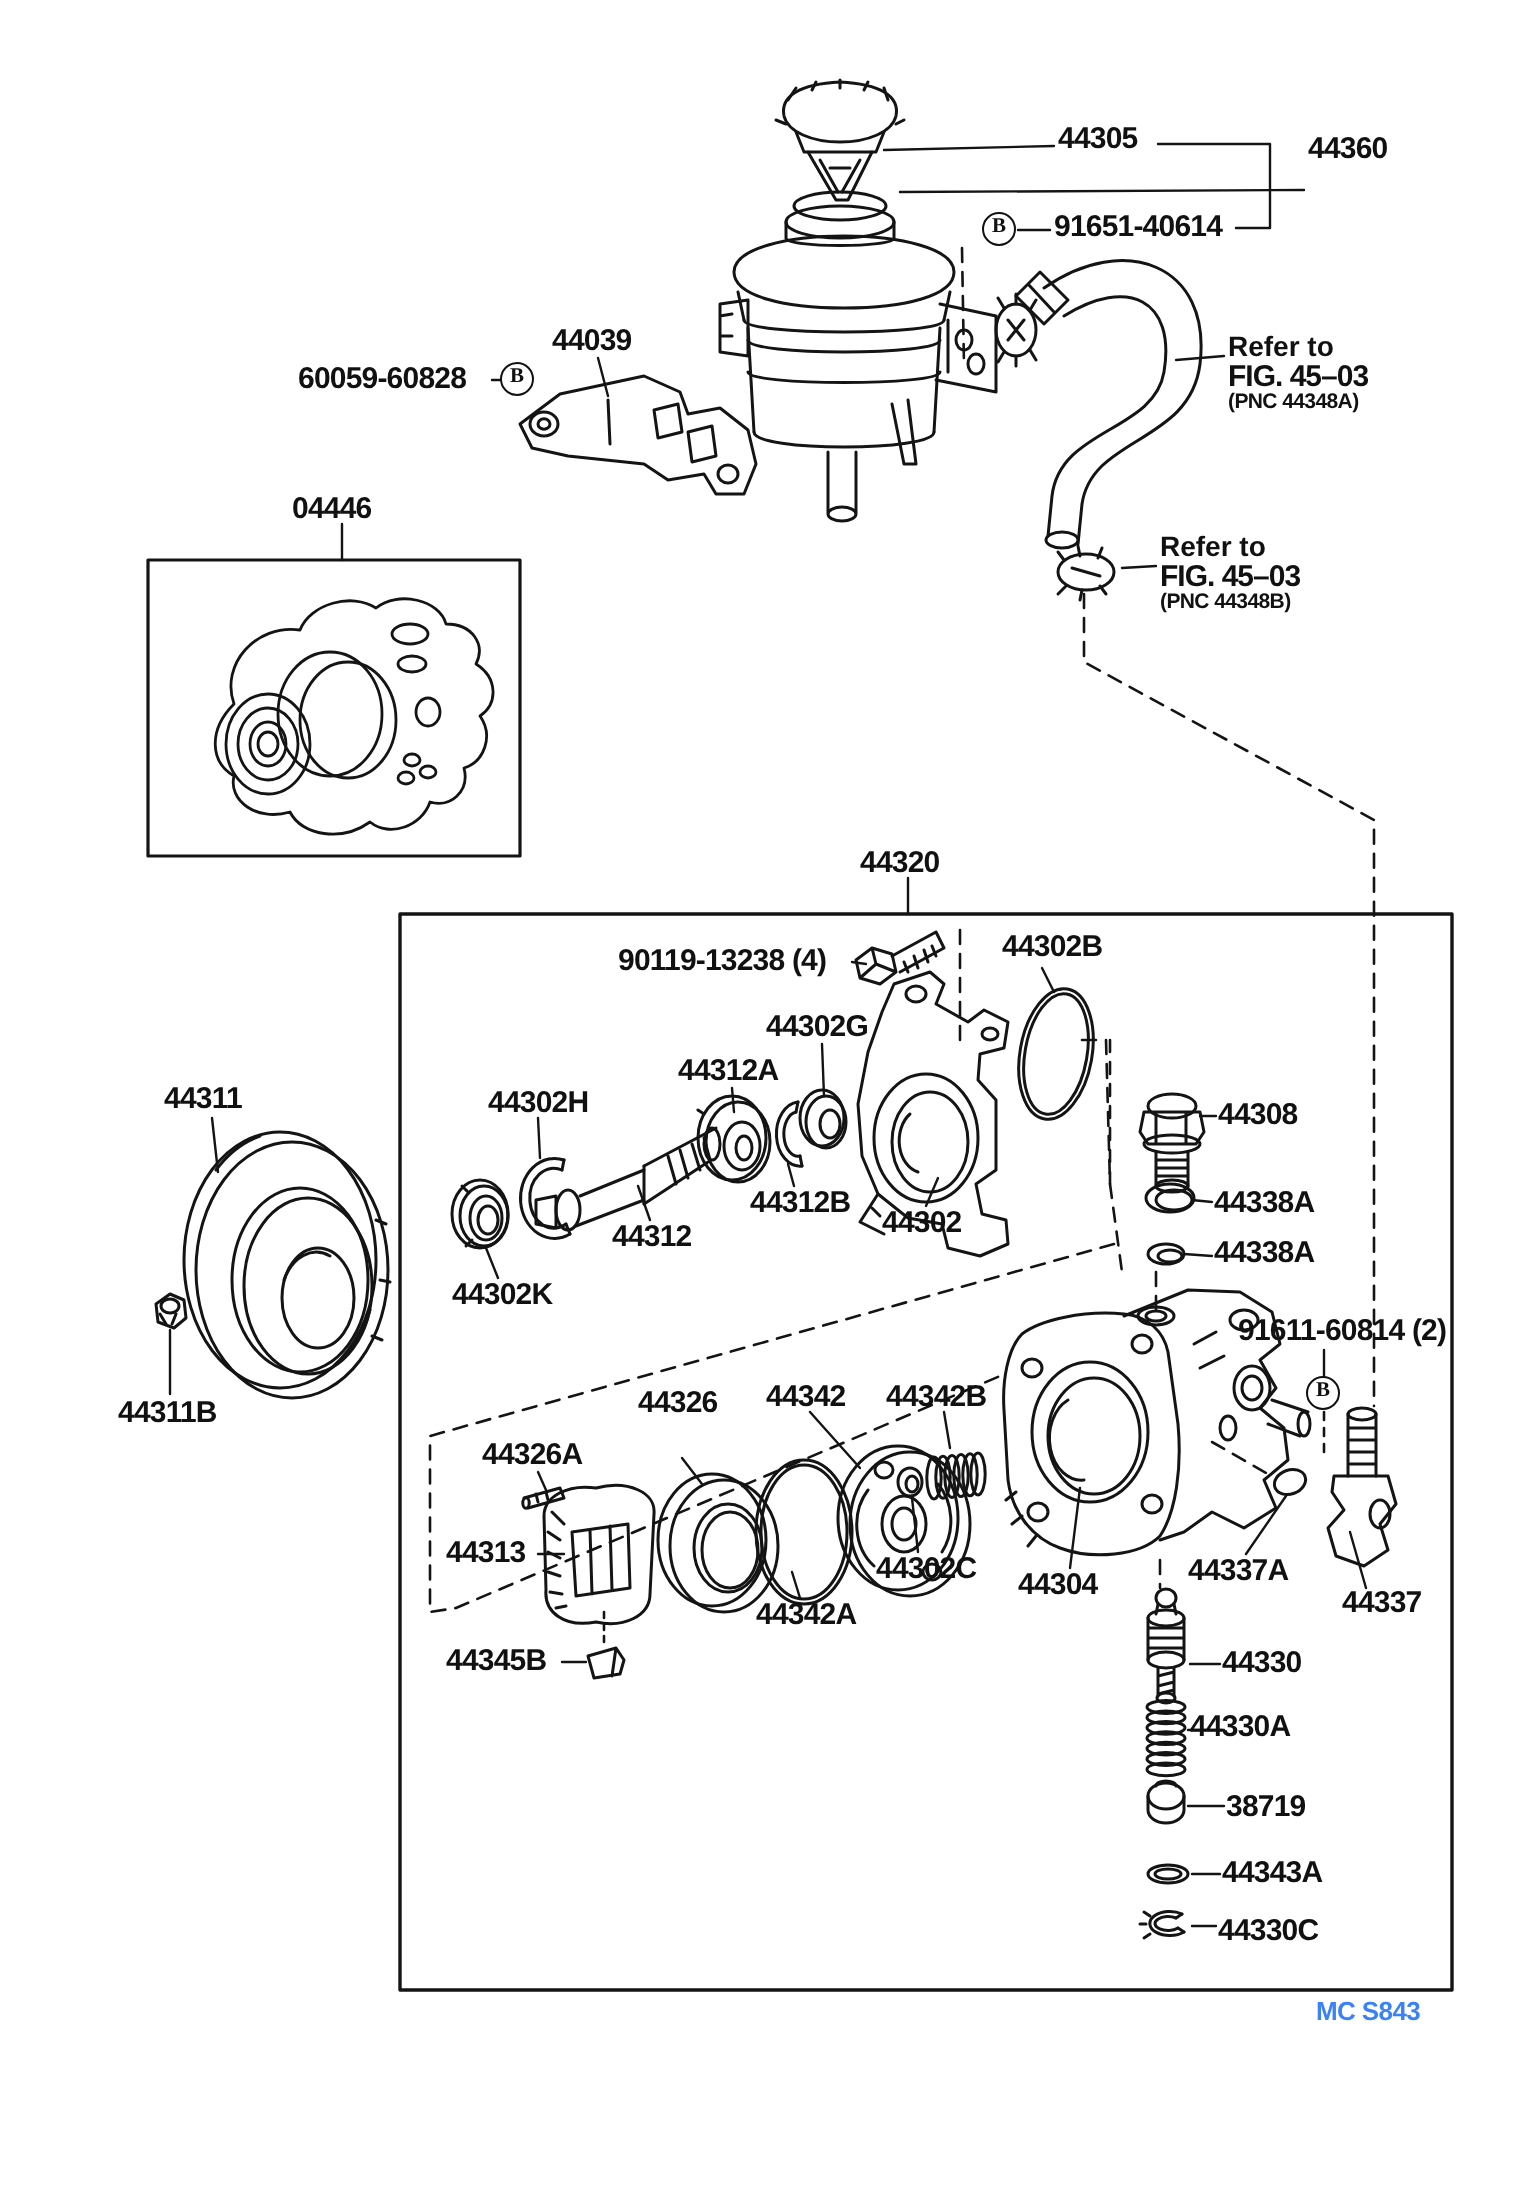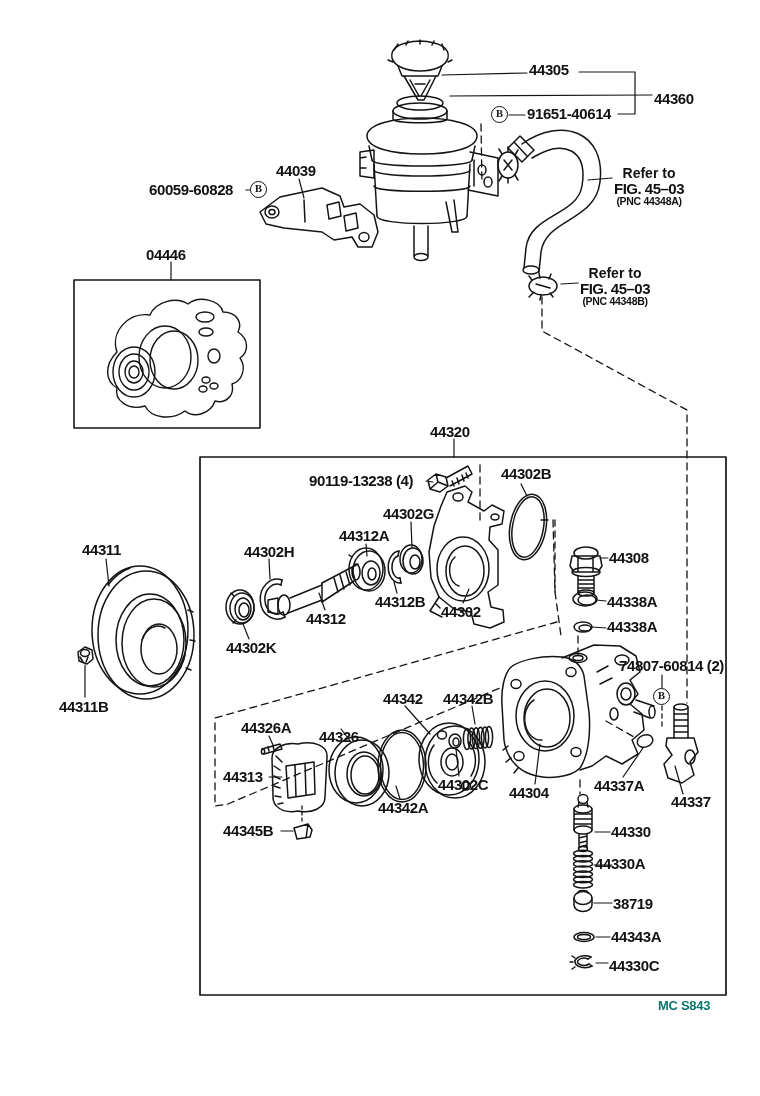--- a/index.html
+++ b/index.html
@@ -3,25 +3,25 @@
 <meta charset="utf-8">
 <style>
   html,body{margin:0;padding:0;background:#fff;}
   #stage{position:relative;width:760px;height:1096px;background:#fff;overflow:hidden;
          font-family:"Liberation Sans",sans-serif;color:#111;margin-left:22px;}
   #art{position:absolute;left:0;top:0;}
   .lbl{position:absolute;font-weight:bold;font-size:15px;letter-spacing:-0.4px;
        line-height:15px;white-space:nowrap;color:#111;}
   .bsym{position:absolute;width:15px;height:15px;border:1.6px solid #111;border-radius:50%;
         font:bold 10.5px "Liberation Serif",serif;text-align:center;line-height:14px;color:#111;}
-  .refer{position:absolute;font-weight:bold;color:#111;white-space:nowrap;text-align:center;}
+  .refer{position:absolute;font-weight:bold;color:#111;white-space:nowrap;}
   .refer .r1{font-size:14px;line-height:15px;}
   .refer .r2{font-size:15px;line-height:15px;letter-spacing:-0.5px;}
   .refer .r3{font-size:10.5px;line-height:11px;letter-spacing:-0.3px;}
-  .footer{position:absolute;font-weight:bold;font-size:13px;letter-spacing:-0.3px;color:#0f766e;}
+  .footer{position:absolute;font-weight:bold;font-size:13px;letter-spacing:-0.3px;color:#3b82f6;}
 </style>
 </head>
 <body>
 
 <div id="stage">
 
 <svg id="art" width="760" height="1096" viewBox="0 0 760 1096" fill="none" stroke="#141414" stroke-width="1.5" stroke-linecap="round" stroke-linejoin="round">
 
   <g>
     <path d="M370,58 C368,48 378,42 398,41 C418,42 428,48 426,58 C424,66 412,71 398,71 C384,71 372,66 370,58 Z"></path>
@@ -353,43 +353,43 @@
     <path d="M661,794 L653,766"></path>
     <path d="M573,832 L588,832"></path>
     <path d="M572,865 L590,865"></path>
     <path d="M572,903 L590,903"></path>
     <path d="M574,937 L588,937"></path>
     <path d="M574,963 L586,963"></path>
   </g>
 </svg>
 
 <div class="lbl" style="left:507px;top:62px">44305</div>
-<div class="lbl" style="left:632px;top:91px">44360</div>
+<div class="lbl" style="left:632px;top:67px">44360</div>
 <div class="lbl" style="left:505px;top:106px">91651-40614</div>
 <div class="lbl" style="left:127px;top:182px">60059-60828</div>
 <div class="lbl" style="left:254px;top:163px">44039</div>
 <div class="lbl" style="left:124px;top:247px">04446</div>
 <div class="lbl" style="left:408px;top:424px">44320</div>
 <div class="lbl" style="left:287px;top:473px">90119-13238 (4)</div>
 <div class="lbl" style="left:479px;top:466px">44302B</div>
 <div class="lbl" style="left:361px;top:506px">44302G</div>
 <div class="lbl" style="left:317px;top:528px">44312A</div>
 <div class="lbl" style="left:222px;top:544px">44302H</div>
 <div class="lbl" style="left:60px;top:542px">44311</div>
 <div class="lbl" style="left:204px;top:640px">44302K</div>
 <div class="lbl" style="left:284px;top:611px">44312</div>
 <div class="lbl" style="left:353px;top:594px">44312B</div>
 <div class="lbl" style="left:419px;top:604px">44302</div>
 <div class="lbl" style="left:587px;top:550px">44308</div>
 <div class="lbl" style="left:585px;top:594px">44338A</div>
 <div class="lbl" style="left:585px;top:619px">44338A</div>
-<div class="lbl" style="left:597px;top:658px">74807-60814 (2)</div>
+<div class="lbl" style="left:597px;top:658px">91611-60814 (2)</div>
 <div class="lbl" style="left:37px;top:699px">44311B</div>
 <div class="lbl" style="left:219px;top:720px">44326A</div>
-<div class="lbl" style="left:297px;top:729px">44326</div>
+<div class="lbl" style="left:297px;top:694px">44326</div>
 <div class="lbl" style="left:361px;top:691px">44342</div>
 <div class="lbl" style="left:421px;top:691px">44342B</div>
 <div class="lbl" style="left:201px;top:769px">44313</div>
 <div class="lbl" style="left:356px;top:800px">44342A</div>
 <div class="lbl" style="left:416px;top:777px">44302C</div>
 <div class="lbl" style="left:201px;top:823px">44345B</div>
 <div class="lbl" style="left:487px;top:785px">44304</div>
 <div class="lbl" style="left:572px;top:778px">44337A</div>
 <div class="lbl" style="left:649px;top:794px">44337</div>
 <div class="lbl" style="left:589px;top:824px">44330</div>

